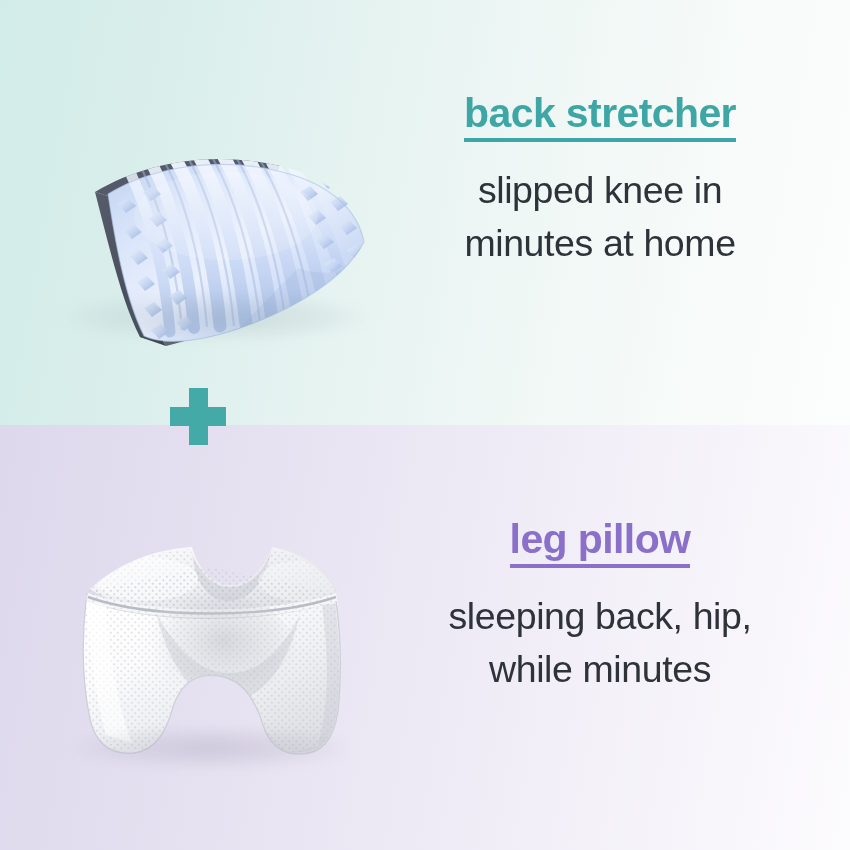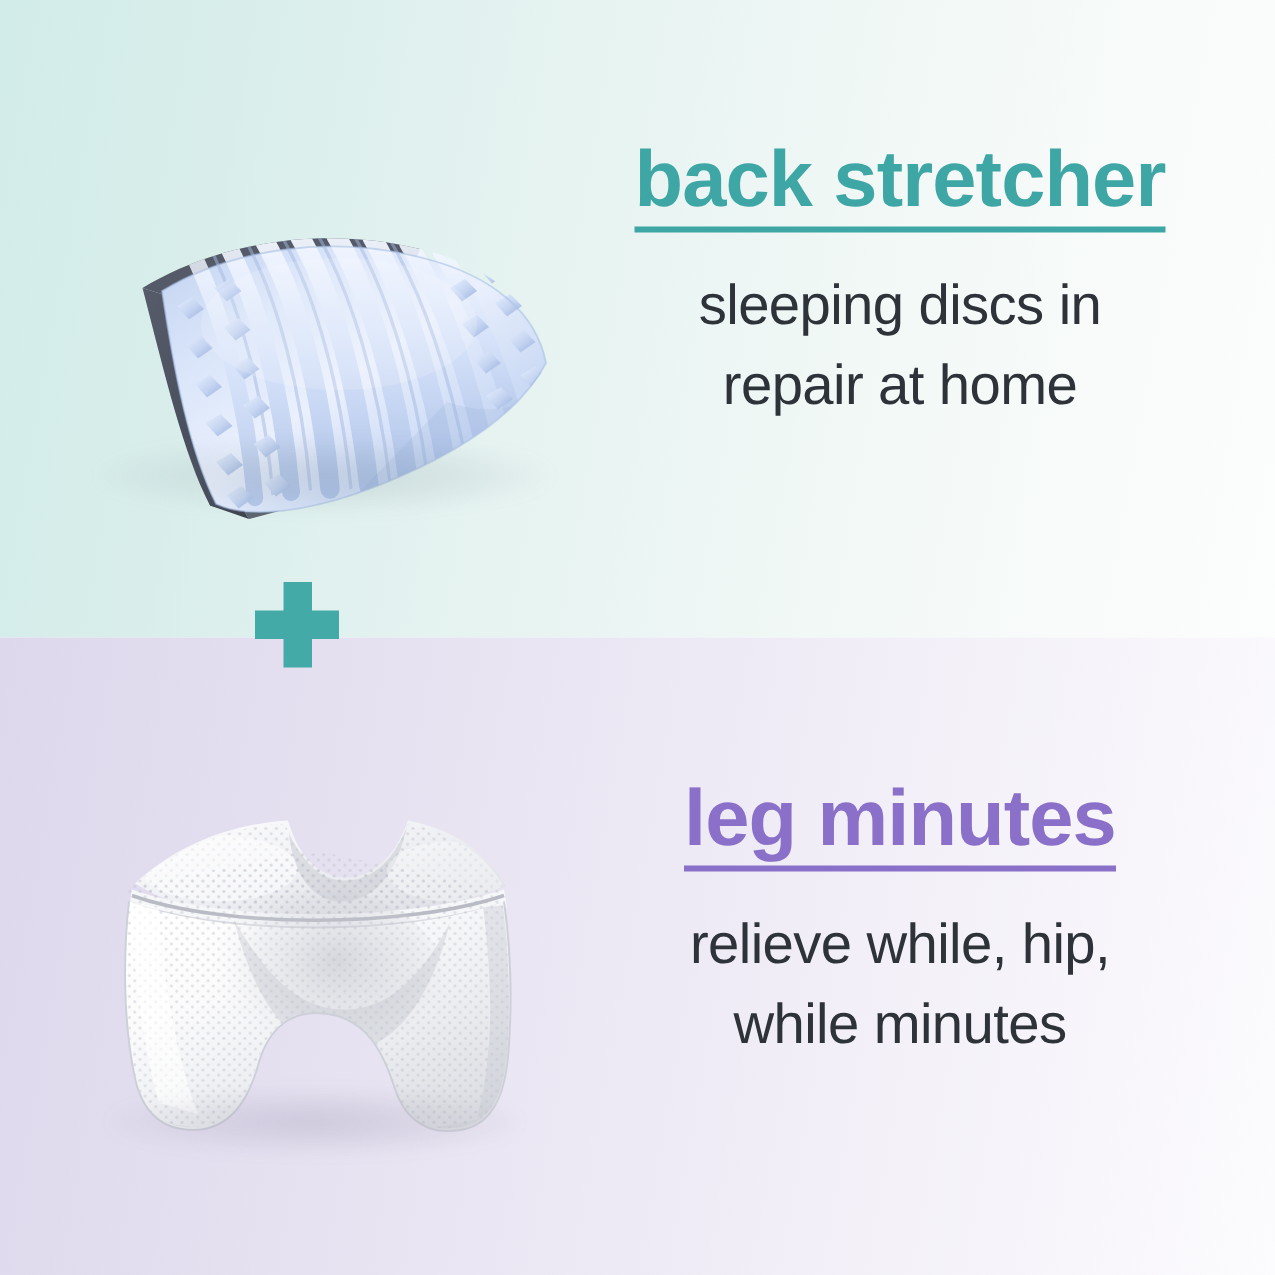--- a/index.html
+++ b/index.html
@@ -37,21 +37,21 @@
   
   .copy {
     position: absolute;
     text-align: center;
   }
   #copy-top  { left: 400px; top: 92px;  width: 400px; }
   #copy-bot  { left: 400px; top: 518px; width: 400px; }
 
   .headline {
     display: inline-block;
-    font-size: 53px;
+    font-size: 41px;
     font-weight: bold;
     letter-spacing: -0.6px;
     line-height: 1.06;
     padding-bottom: 3px;
     border-bottom: 4px solid currentColor;
     white-space: nowrap;
   }
   #headline-top { color: #3ea7a5; }
   #headline-bot { color: #8a70c9; }
 
@@ -215,22 +215,22 @@
 
         <path d="M 60,106 C 106,78 172,68 234,84 C 282,96 310,122 316,154
                  C 298,188 256,215 206,235 C 158,254 118,258 96,248
                  C 78,212 68,160 60,106 Z" fill="none" stroke="#a9bfe5" stroke-width="1.2" opacity="0.6"></path>
       </svg>
     </div>
 
     <div class="copy" id="copy-top">
       <div class="headline" id="headline-top">back stretcher</div>
       <div class="subcopy">
-        <span class="ln">sleeping discs in</span>
-        <span class="ln">repair at home</span>
+        <span class="ln">slipped knee in</span>
+        <span class="ln">minutes at home</span>
       </div>
     </div>
   </div>
 
   <div class="section" id="section-bottom">
 
     <div id="legpillow" style="top:80px;">
       <div class="shadow"></div>
       <svg width="300" height="268" viewBox="0 0 300 268">
         <defs>
@@ -304,23 +304,23 @@
         </g>
 
         <path d="M 26,96 C 22,132 22,176 30,214 C 36,240 52,250 74,248
                  C 97,245 107,224 113,202 C 121,176 140,166 164,172
                  C 186,178 196,198 203,220 C 211,245 229,252 249,248
                  C 269,244 277,224 279,196 C 282,156 280,124 276,96" fill="none" stroke="#cdd0d8" stroke-width="1.3"></path>
       </svg>
     </div>
 
     <div class="copy" id="copy-bot" style="top:93px;">
-      <div class="headline" id="headline-bot">leg minutes</div>
+      <div class="headline" id="headline-bot">leg pillow</div>
       <div class="subcopy">
-        <span class="ln">relieve while, hip,</span>
+        <span class="ln">sleeping back, hip,</span>
         <span class="ln">while minutes</span>
       </div>
     </div>
   </div>
 
   <div id="plus-divider">
     <div class="bar bar-h"></div>
     <div class="bar bar-v"></div>
   </div>
 

